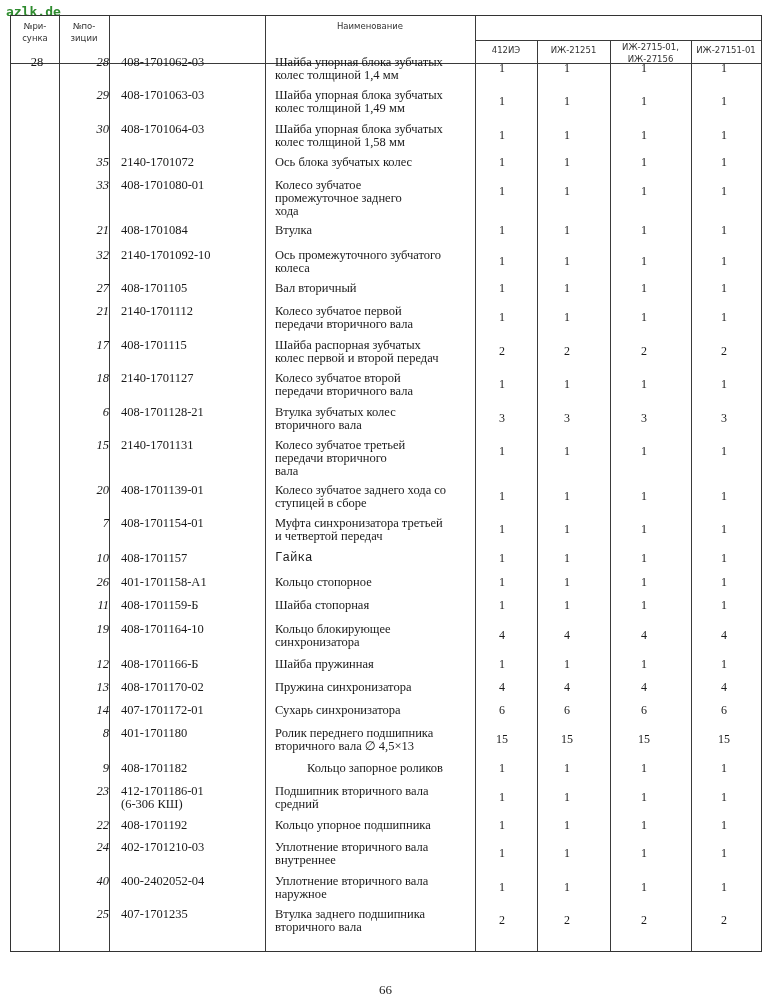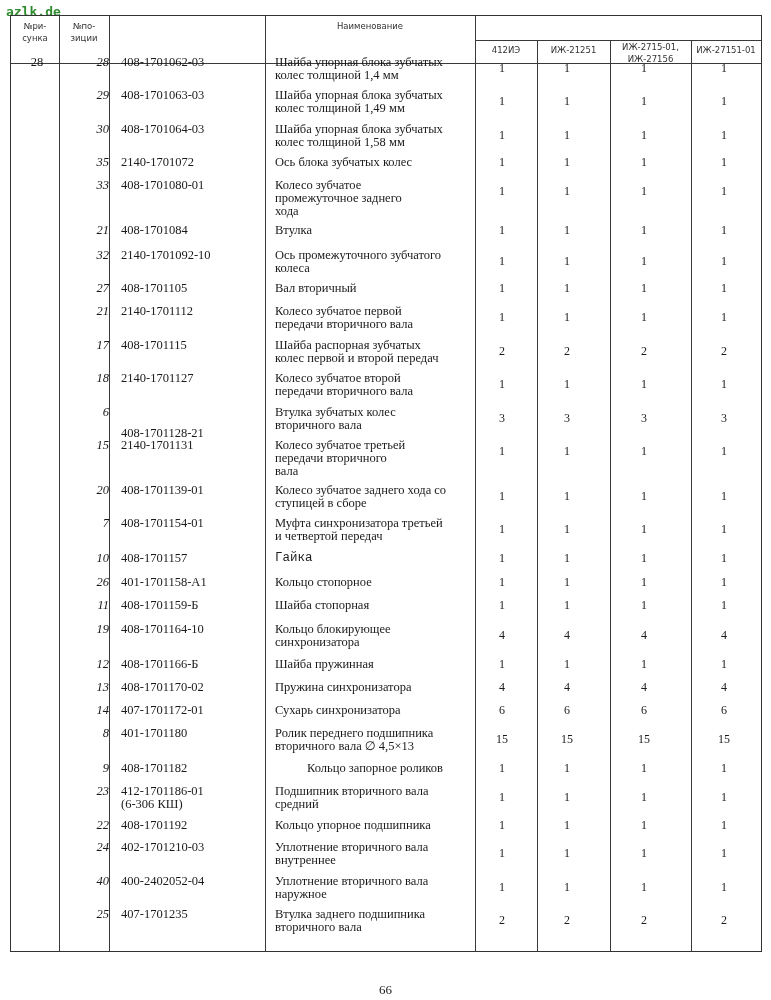--- a/index.html
+++ b/index.html
@@ -172,21 +172,21 @@
         <div class="cell c-name" style="white-space: pre-line;">Колесо зубчатое второй
 передачи вторичного вала</div>
         <div class="cell c-q q0" style="top: 6px;">1</div>
         <div class="cell c-q q1" style="top: 6px;">1</div>
         <div class="cell c-q q2" style="top: 6px;">1</div>
         <div class="cell c-q q3" style="top: 6px;">1</div>
       </div>
       <div class="row" style="top: 390px;">
         <div class="cell c-fig"></div>
         <div class="cell c-pos">6</div>
-        <div class="cell c-num" style="white-space: pre-line; margin-top: 21px;">408-1701128-21</div>
+        <div class="cell c-num" style="white-space: pre-line;">408-1701128-21</div>
         <div class="cell c-name" style="white-space: pre-line;">Втулка зубчатых колес
 вторичного вала</div>
         <div class="cell c-q q0" style="top: 6px;">3</div>
         <div class="cell c-q q1" style="top: 6px;">3</div>
         <div class="cell c-q q2" style="top: 6px;">3</div>
         <div class="cell c-q q3" style="top: 6px;">3</div>
       </div>
       <div class="row" style="top: 423px;">
         <div class="cell c-fig"></div>
         <div class="cell c-pos">15</div>

